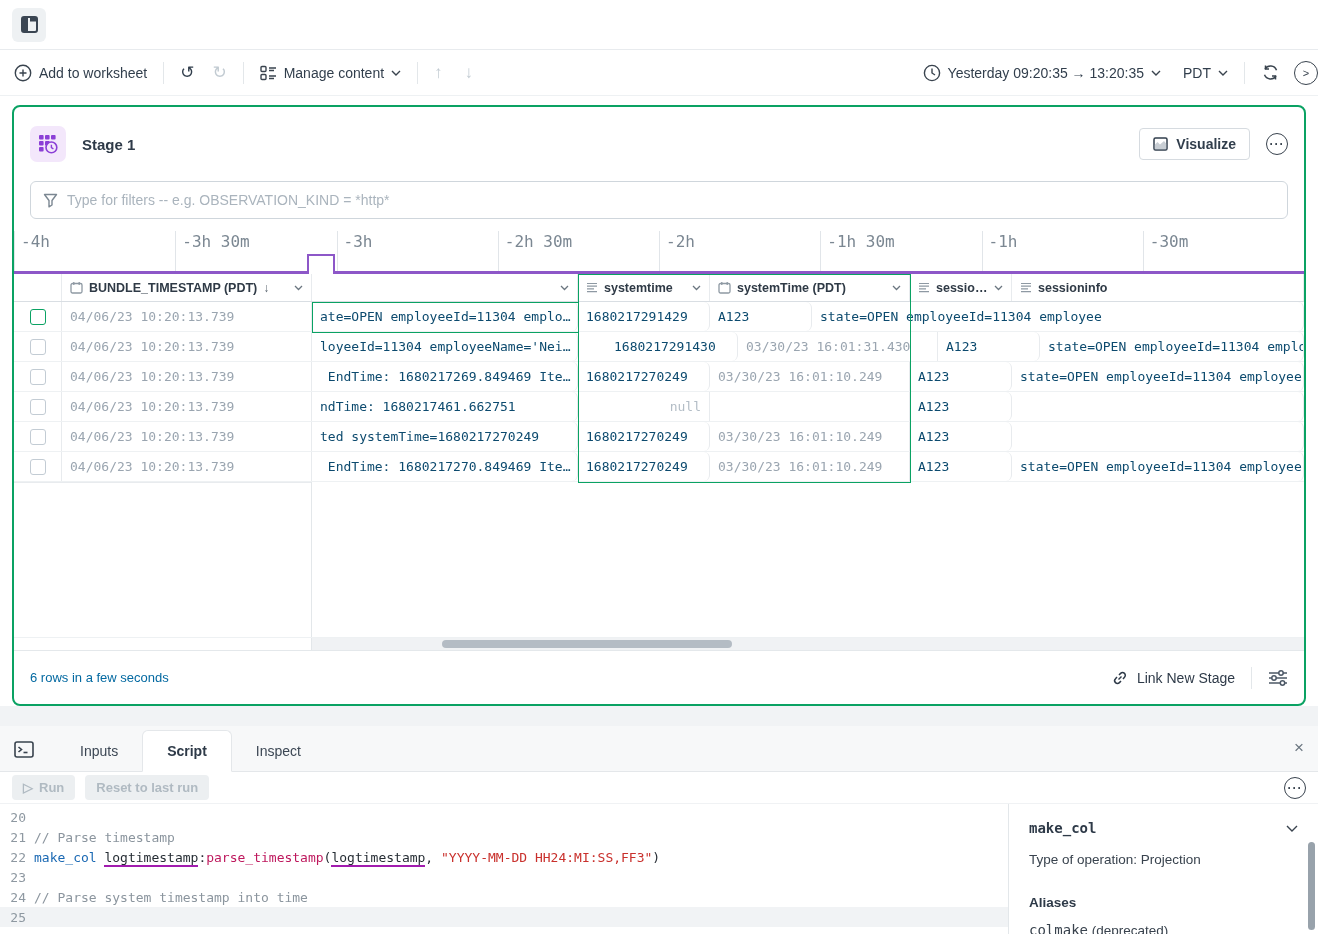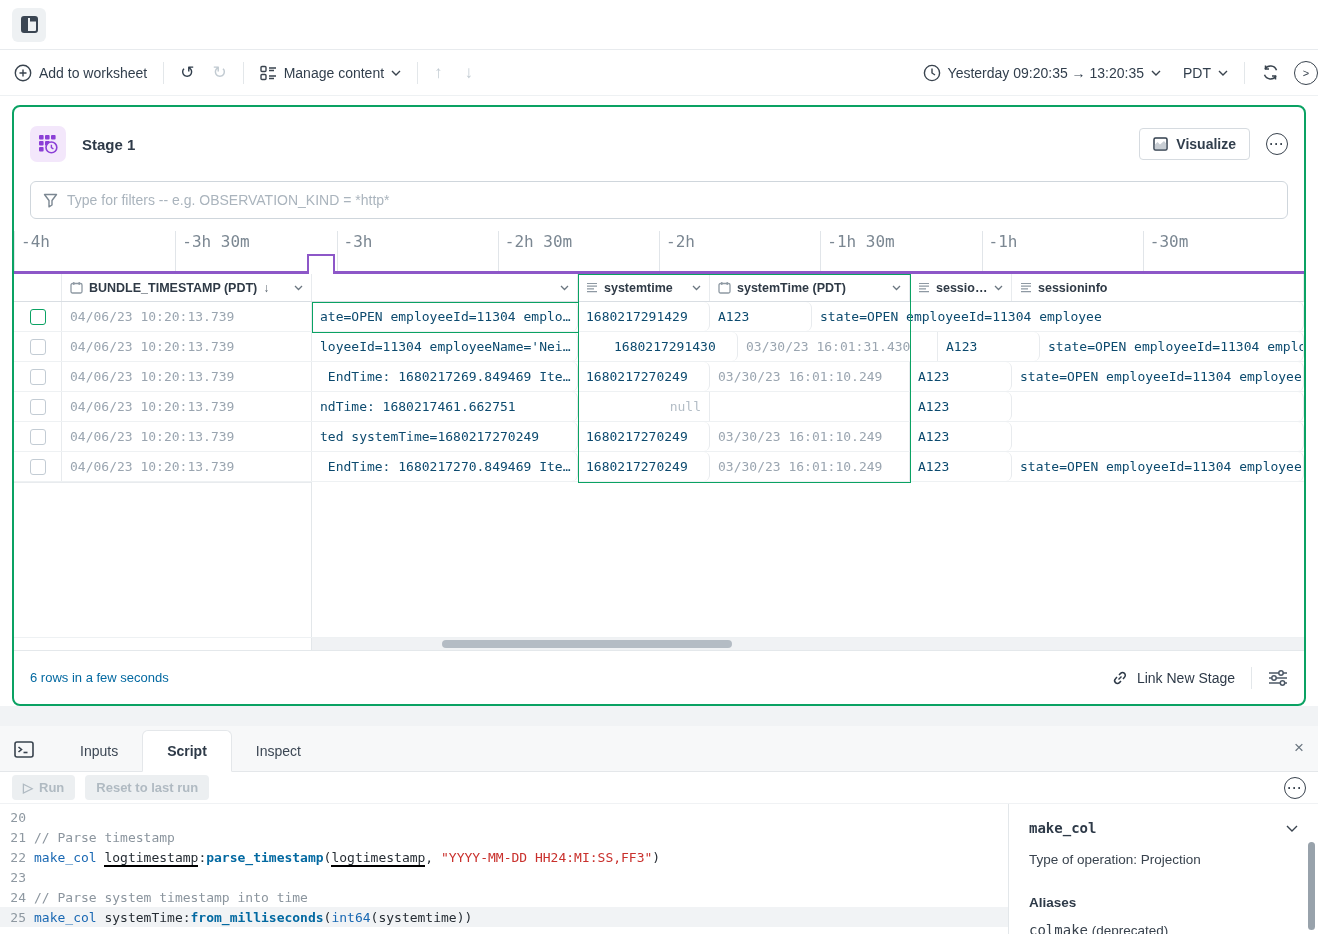--- a/index.html
+++ b/index.html
@@ -119,25 +119,25 @@
     font-size:13px; font-weight:bold; padding:5px 11px; display:flex; align-items:center;
     gap:6px; font-family:"Liberation Sans",sans-serif; }
   .editor-row { flex:1; display:flex; overflow:hidden; }
   .editor { flex:1; padding-top:3px; font-size:13px; overflow:hidden; }
   .code-line { display:flex; height:20px; align-items:center; }
   .code-line.hl { background:#f1f3f5; }
   .gutter { width:34px; text-align:right; padding-right:8px; color:#8e98a1; flex:none;
     font-family:"DejaVu Sans Mono",monospace; }
   .code-text { font-family:"DejaVu Sans Mono",monospace; white-space:pre; }
   .tok-kw  { color:#1968b3; }
-  .tok-fn  { color:#0369a1;font-weight:bold; }
+  .tok-fn  { color:#be185d; }
   .tok-str { color:#c9302c; }
   .tok-cmt { color:#8b959e; }
   .tok-pln { color:#262d34; }
-  .tok-u   { border-bottom:2px solid #000000; }
+  .tok-u   { border-bottom:2px solid #a21caf; }
 
   .docs { width:310px; border-left:1px solid #e3e7ea; padding:16px 20px; position:relative; }
   .docs-fn { font-size:14px; font-weight:bold; color:#2e3a48; display:flex;
     align-items:center; justify-content:space-between; cursor:pointer; }
   .docs-type { font-size:13.5px; color:#39434e; margin-top:16px; }
   .docs-aliases { font-size:13.5px; font-weight:bold; margin-top:28px; }
   .docs-alias { font-size:13.5px; color:#39434e; margin-top:12px; }
   .docs-alias .mono { font-size:14px; }
   .docs-scroll { position:absolute; right:3px; top:38px; width:7px; height:88px;
     border-radius:4px; background:#98a2ab; cursor:grab; }
@@ -441,21 +441,20 @@
         <div class="code-line">
           <span class="gutter">23</span>
           <span class="code-text"></span>
         </div>
         <div class="code-line">
           <span class="gutter">24</span>
           <span class="code-text"><span class="tok-cmt">// Parse system timestamp into time</span></span>
         </div>
         <div class="code-line hl">
           <span class="gutter">25</span>
-          <span class="code-text"><span class="tok-kw">make_col</span><span class="tok-pln"> </span><span class="tok-pln">systemTime:</span><span class="tok-fn">from_milliseconds</span><span class="tok-pln">(</span><span class="tok-kw">int64</span><span class="tok-pln">(systemtime))</span></span>
         </div>
       </div>
     <div class="docs">
       <div class="docs-fn">
         <span class="mono">make_col</span>
         <svg class="chev" width="12" height="7" viewBox="0 0 12 7">
             <path d="M1 1l5 5 5-5" fill="none" stroke="#39434e" stroke-width="1.4"></path>
           </svg>
       </div>
       <div class="docs-type">Type of operation: Projection</div>

